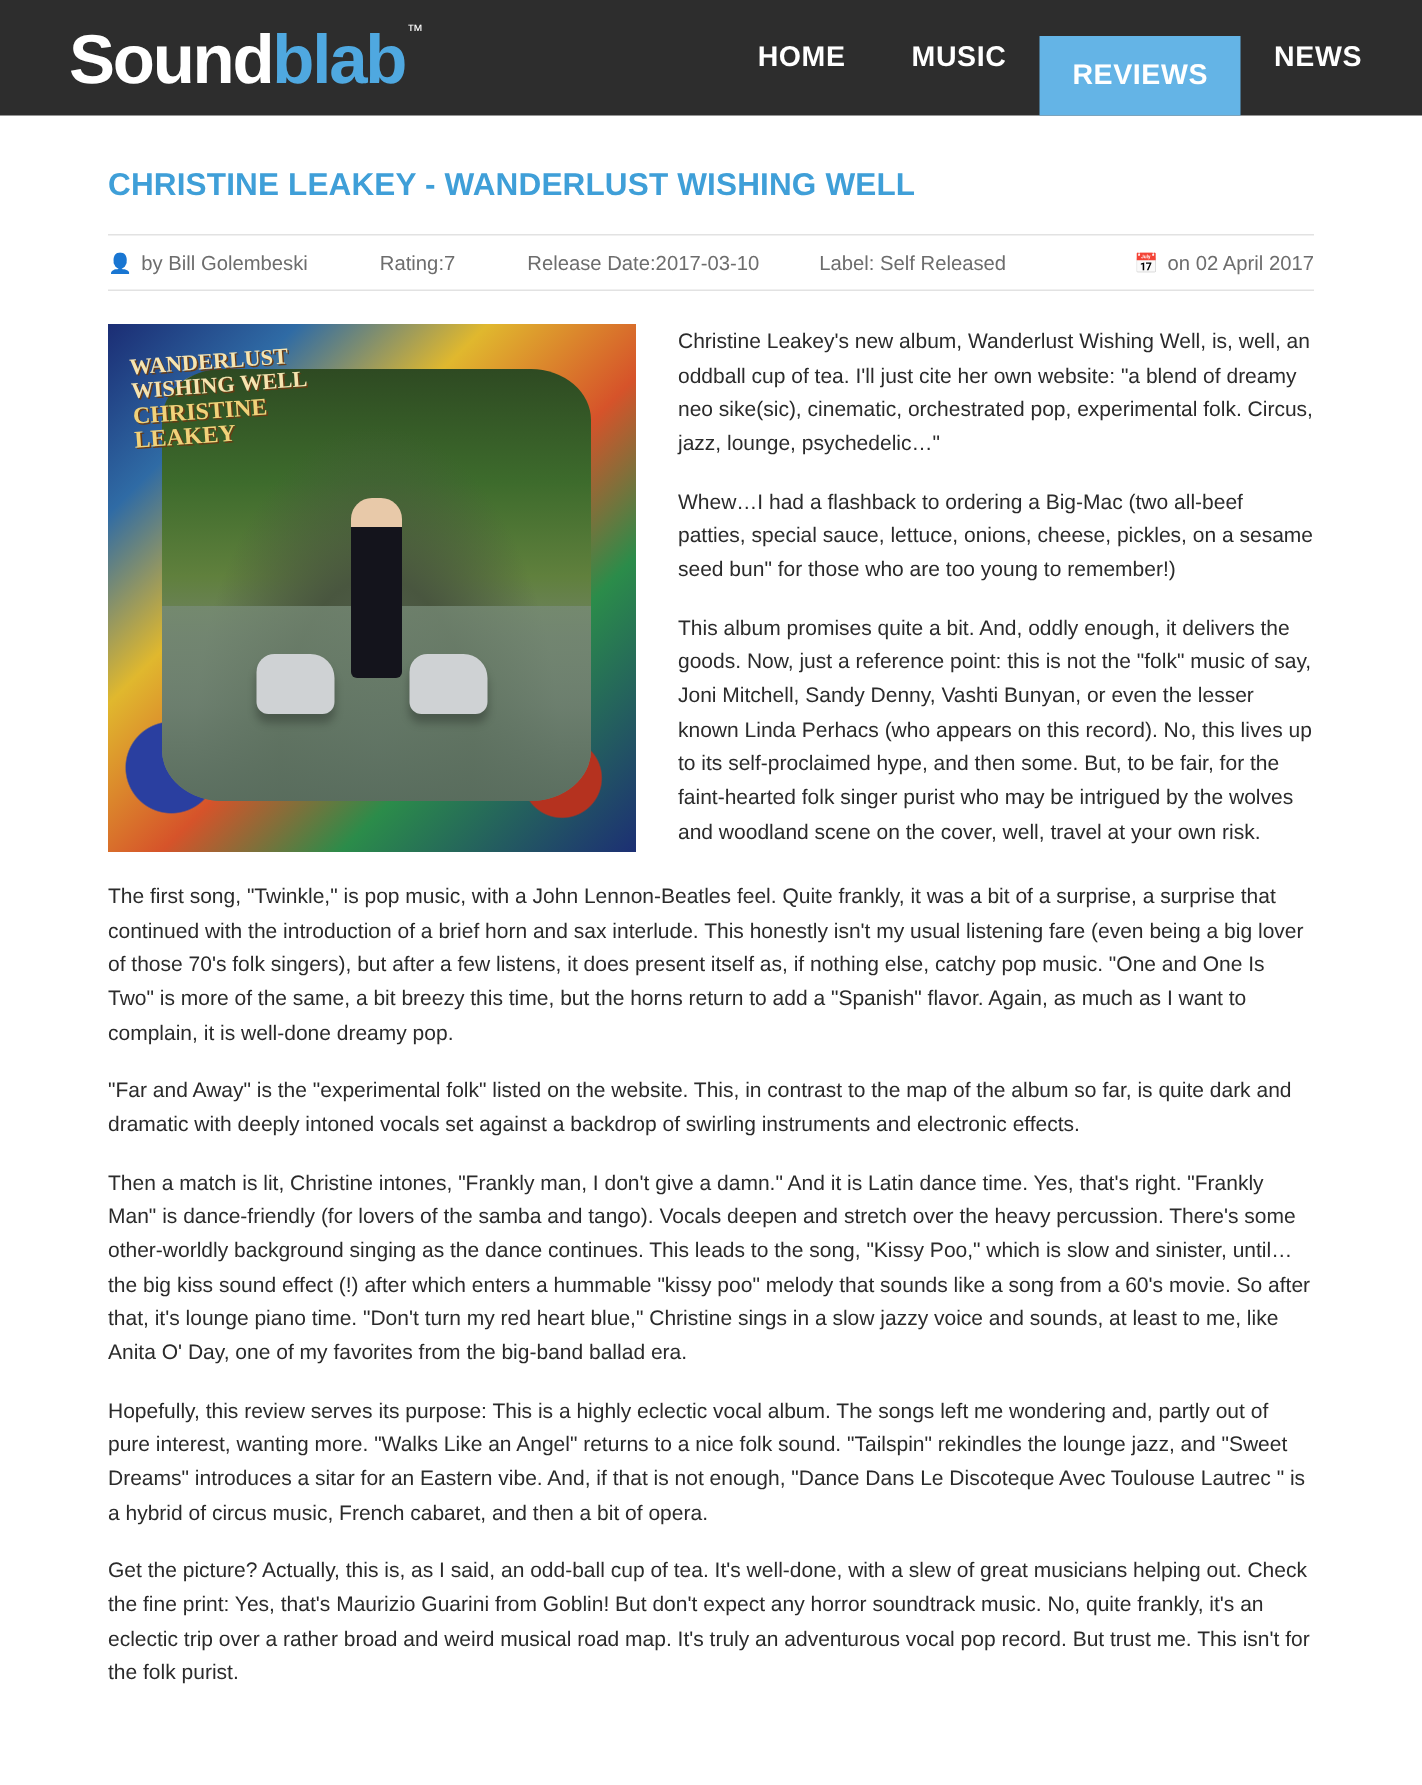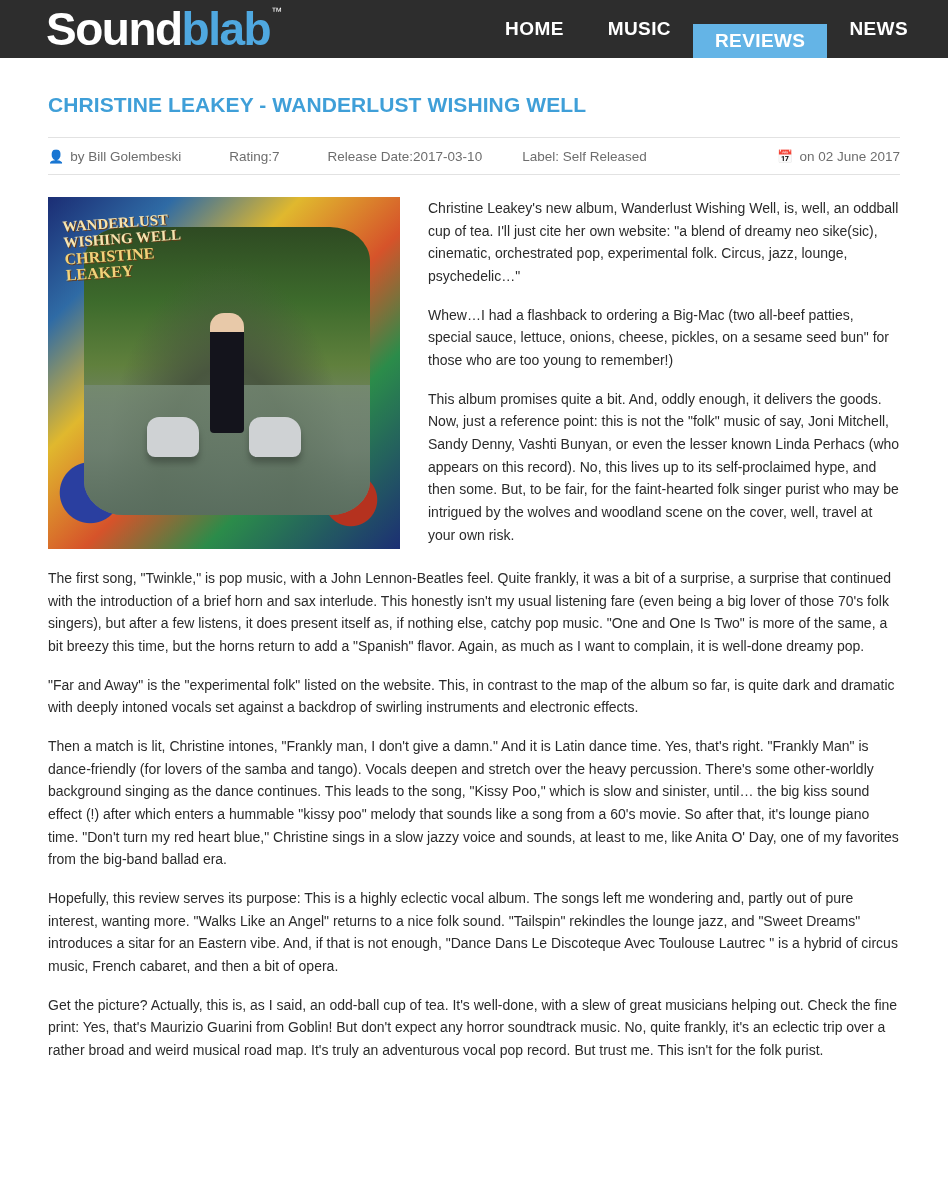--- a/index.html
+++ b/index.html
@@ -6,21 +6,21 @@
   html, body {
     margin: 0; padding: 0;
     width: 948px; height: 1190px;
     background: #ffffff;
     font-family: "Liberation Sans", sans-serif;
   }
   .page { width: 948px; height: 1190px; position: relative; overflow: hidden; background:#fff; }
 
   
   .header {
-    height: 58px;
+    height: 77px;
     background: #2d2d2d;
     display: flex;
     align-items: stretch;
     position: relative;
   }
   .logo {
     display: flex;
     align-items: center;
     padding-left: 46px;
     position: relative;
@@ -57,21 +57,21 @@
     color: #ffffff;
     font-size: 19px;
     letter-spacing: 0.4px;
     font-weight: 600;
     cursor: pointer;
     white-space: nowrap;
   }
   .nav-item.active { background: #64b4e6; margin-top: 24px; }
 
   
-  .content { padding: 0 48px; }
+  .content { padding: 0 72px; }
 
   .article-title {
     color: #3f9fd8;
     font-size: 21px;
     font-weight: bold;
     letter-spacing: 0.1px;
     margin-top: 35px;
     margin-bottom: 0;
   }
 
@@ -218,21 +218,21 @@
         <span>by Bill Golembeski</span>
       </div>
       <div class="meta-sep"></div>
       <div class="meta-item">Rating:7</div>
       <div class="meta-sep"></div>
       <div class="meta-item">Release Date:2017-03-10</div>
       <div class="meta-sep small"></div>
       <div class="meta-item">Label: Self Released</div>
       <div class="meta-date">
         <span class="icon-cal">📅</span>
-        <span>on 02 June 2017</span>
+        <span>on 02 April 2017</span>
       </div>
     </div>
 
     <div class="body-wrap clearfix">
 
       <div class="cover">
         <div class="frame"></div>
         <div class="photo">
           <div class="wolf1"></div>
           <div class="wolf2"></div>

